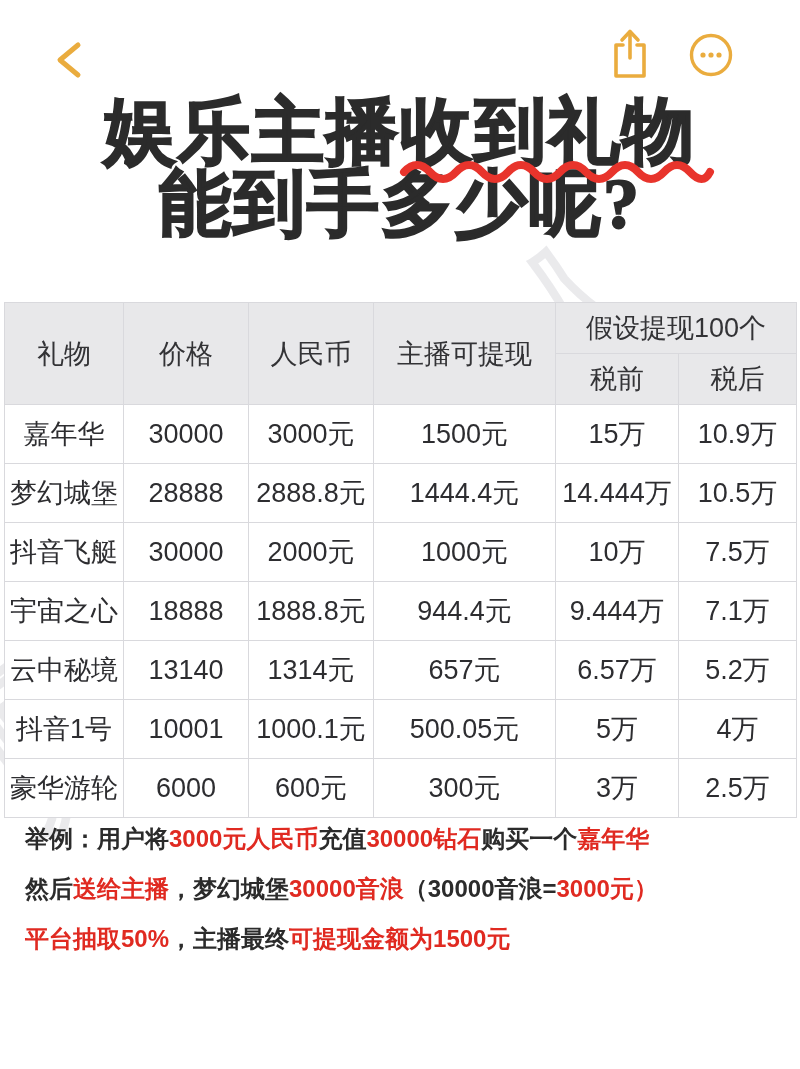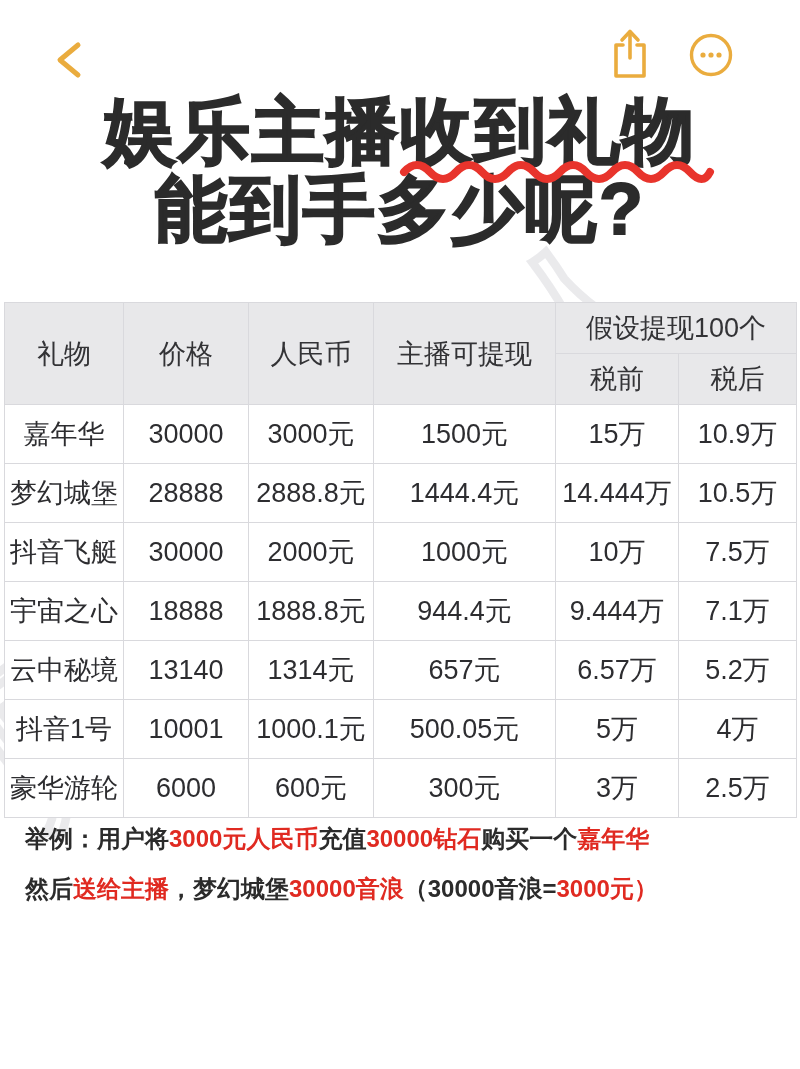--- a/index.html
+++ b/index.html
@@ -11,21 +11,21 @@
   .nav-btn { position:absolute; background:none; border:none; cursor:pointer; padding:0; }
   .back-btn { left:52px; top:40px; width:36px; height:40px; }
   .share-btn { left:610px; top:28px; width:40px; height:52px; }
   .more-btn { left:688px; top:32px; width:46px; height:46px; }
 
   
   .title-line { position:absolute; left:0; width:800px; text-align:center;
     font-size:72px; font-weight:900; color:#2b2b2b; letter-spacing:2px;
     -webkit-text-stroke:2px #2b2b2b; white-space:nowrap; }
   .title-l1 { top:84px; }
-  .title-l2 { top:162px; }
+  .title-l2 { top:156px;font-family:Liberation Serif, serif; }
   .wave { position:absolute; left:398px; top:155px; width:318px; height:28px; }
 
   
   .watermark { position:absolute; left:-10px; top:610px; width:1000px;
     font-size:190px; font-weight:900; letter-spacing:28px; color:transparent;
     -webkit-text-stroke:2.5px #d9d9de; opacity:.55; white-space:nowrap;
     transform:rotate(-37deg); transform-origin:60px 140px; pointer-events:none; }
 
   
   .gift-table { position:absolute; left:4px; top:282px; width:792px;
@@ -162,15 +162,16 @@
         <td>300元</td>
         <td>3万</td>
         <td>2.5万</td>
       </tr>
     </tbody>
   </table>
 
   <div class="notes">
     <div><span class="seg-black">举例：用户将</span><span class="seg-red">3000元人民币</span><span class="seg-black">充值</span><span class="seg-red">30000钻石</span><span class="seg-black">购买一个</span><span class="seg-red">嘉年华</span></div>
     <div><span class="seg-black">然后</span><span class="seg-red">送给主播</span><span class="seg-black">，梦幻城堡</span><span class="seg-red">30000音浪</span><span class="seg-black">（30000音浪=</span><span class="seg-red">3000元）</span></div>
+    <div><span class="seg-red">平台抽取50%</span><span class="seg-black">，主播最终</span><span class="seg-red">可提现金额为1500元</span></div>
   </div>
 
 </div>
 
 </body></html>

